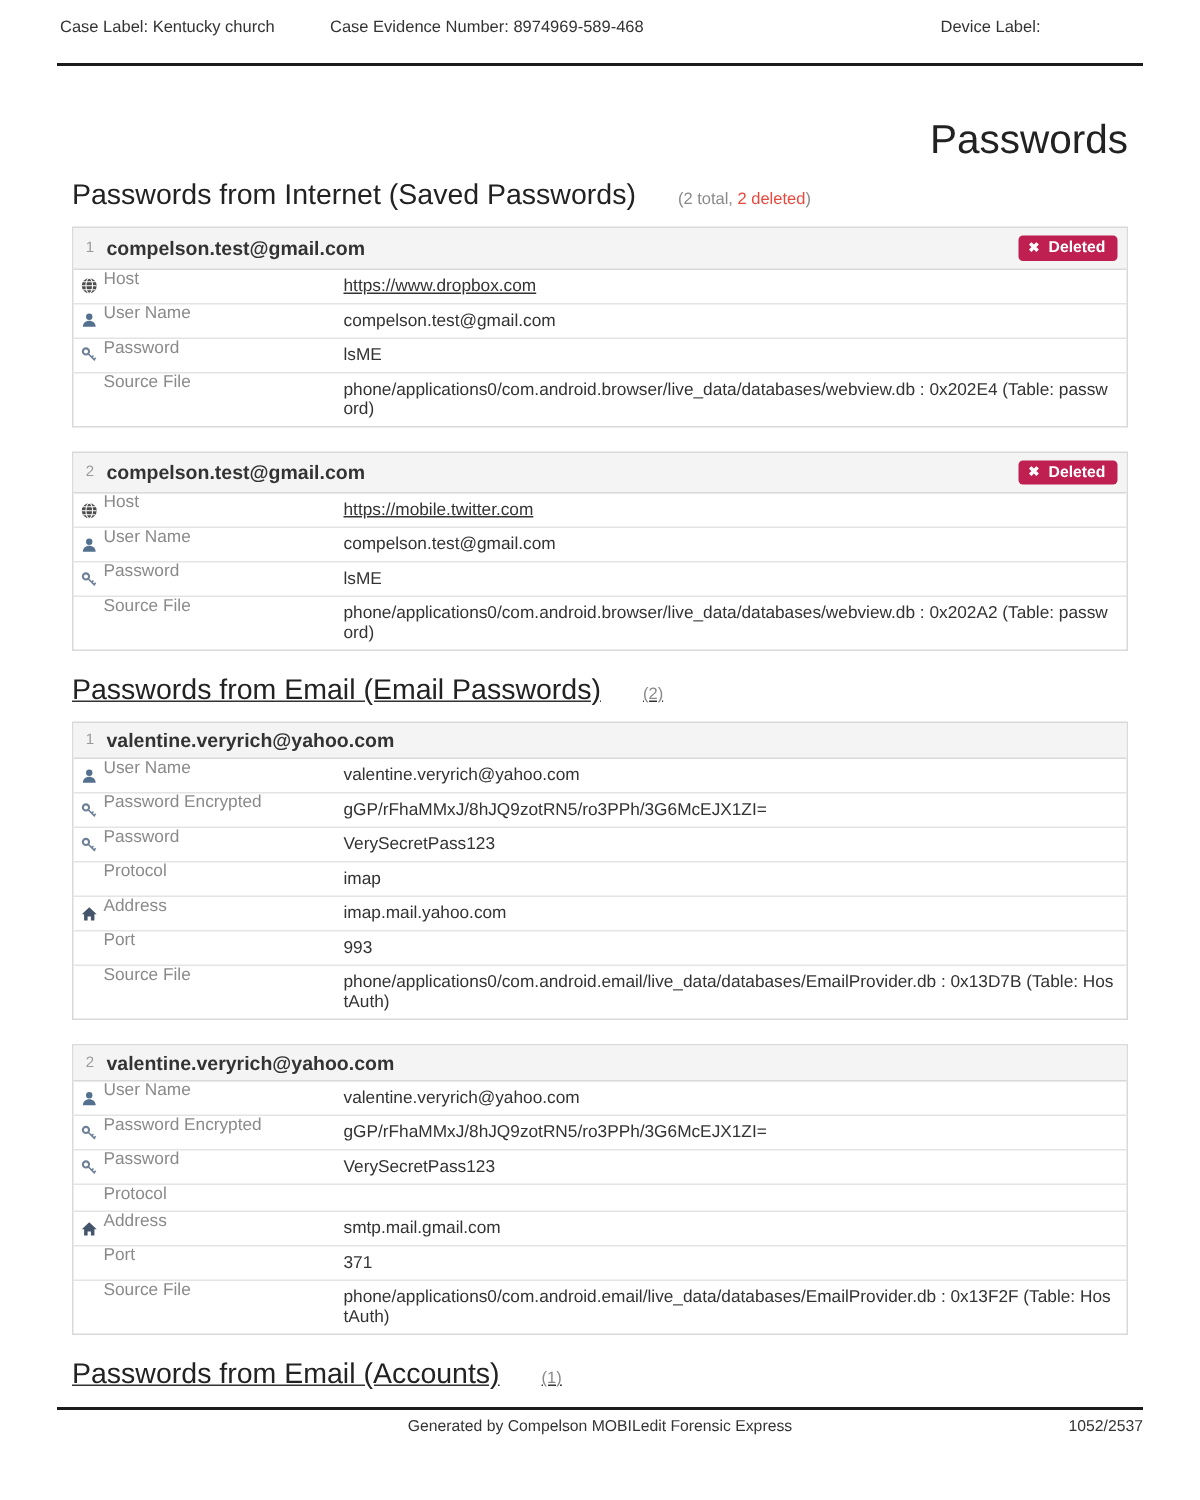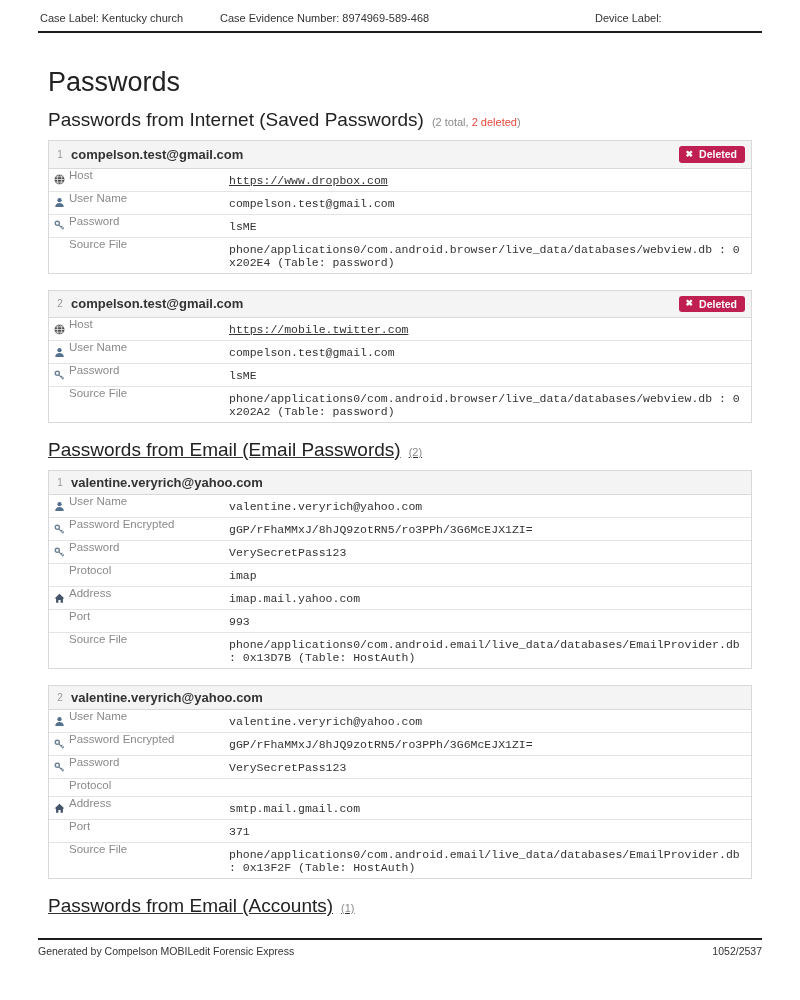--- a/index.html
+++ b/index.html
@@ -9,41 +9,43 @@
     background:#fff;
     font-family:"Liberation Sans", sans-serif;
     color:#333;
     position:relative;
     overflow:hidden;
   }
   
   .pagehead {
     position:relative;
     margin:0 38px;
-    height:33px;
+    height:44px;
     border-bottom:2px solid #1c1c1c;
     font-size:11px;
     color:#333;
   }
   .pagehead span { position:absolute; top:12px; white-space:nowrap; }
   .ph-case { left:2px; }
   .ph-evid { left:182px; }
-  .ph-dev  { left:523px;padding-left:34px; }
+  .ph-dev  { left:555px;padding-left:34px; }
 
   h1.title {
     margin:36px 48px 0;
     font-size:27px;
     line-height:27px;
     font-weight:400;
     color:#222;
+    text-align:right;
   }
   .sec-head {
     display:flex;
     align-items:baseline;
     margin:14px 48px 9px;
+    gap:20px;
   }
   .sec-head.first { margin-top:13px; }
   .sec-head.mid { margin-top:7px;text-decoration:underline; }
   .sec-head h2 {
     margin:0;
     font-size:19px;
     line-height:22px;
     font-weight:400;
     color:#222;
   }
@@ -102,35 +104,34 @@
     left:5px; top:50%;
     width:11px; height:11px;
     margin-top:-5.5px;
   }
   .icon svg { display:block; width:11px; height:11px; }
   .cell-value {
     flex:1;
     padding:5px 8px 4px 0;
     color:#333;
     word-break:break-all;
-    font-family:Liberation Mono, monospace;
   }
   .cell-value a { color:#333; text-decoration:underline; }
 
   .pagefoot {
     position:absolute;
     left:38px; right:38px;
     top:938px;
     border-top:2px solid #1c1c1c;
     padding-top:5px;
     font-size:10.5px;
     color:#333;
     height:22px;
   }
-  .pf-center { display:block; }
+  .pf-center { display:block; text-align:center; }
   .pf-num { position:absolute; right:0; top:5px; }
 </style>
 </head>
 <body>
 
 <div class="pagehead">
   <span class="ph-case">Case Label: Kentucky church</span>
   <span class="ph-evid">Case Evidence Number: 8974969-589-468</span>
   <span class="ph-dev">Device Label:</span>
 </div>

